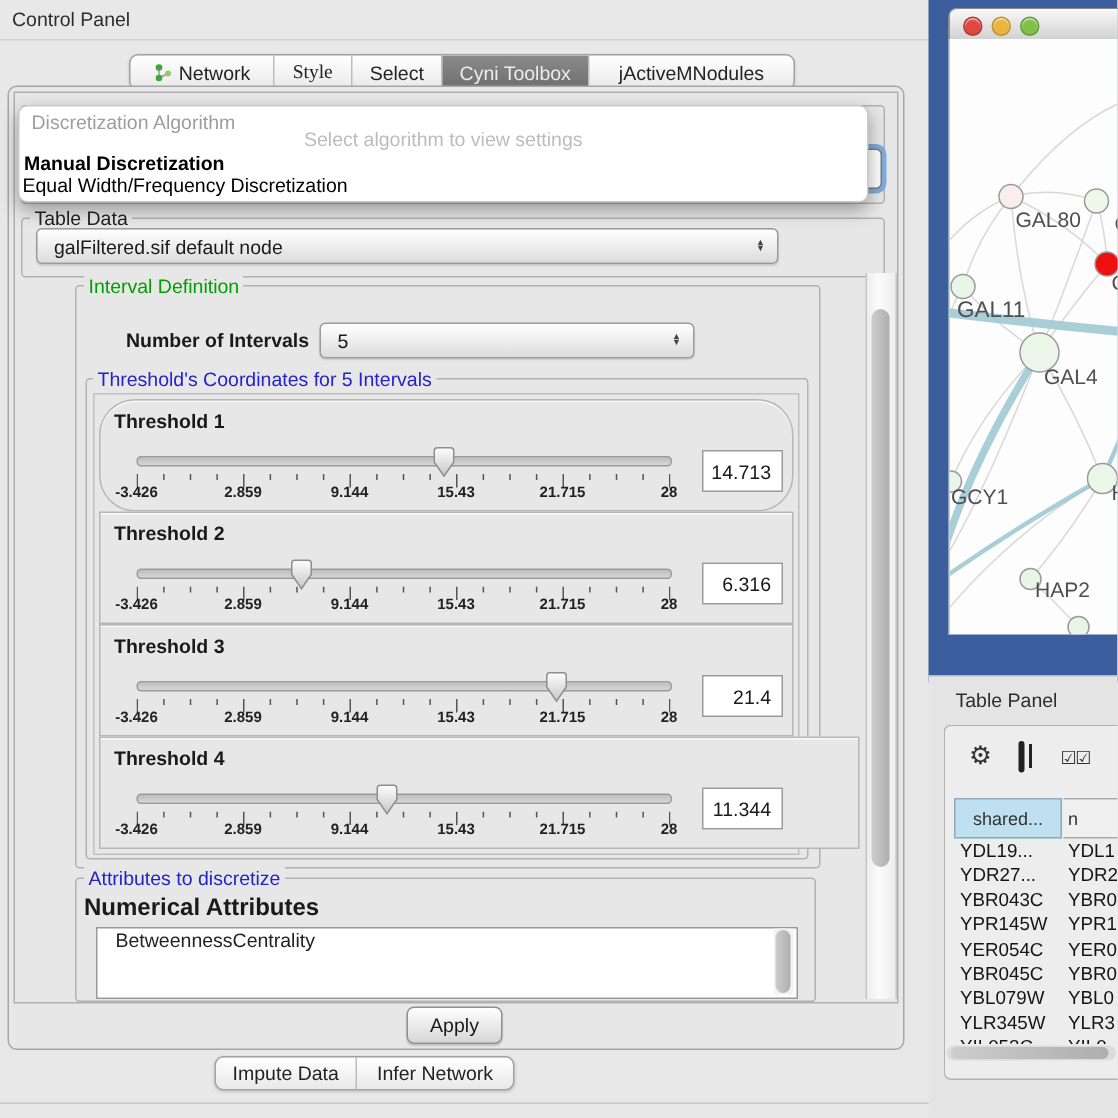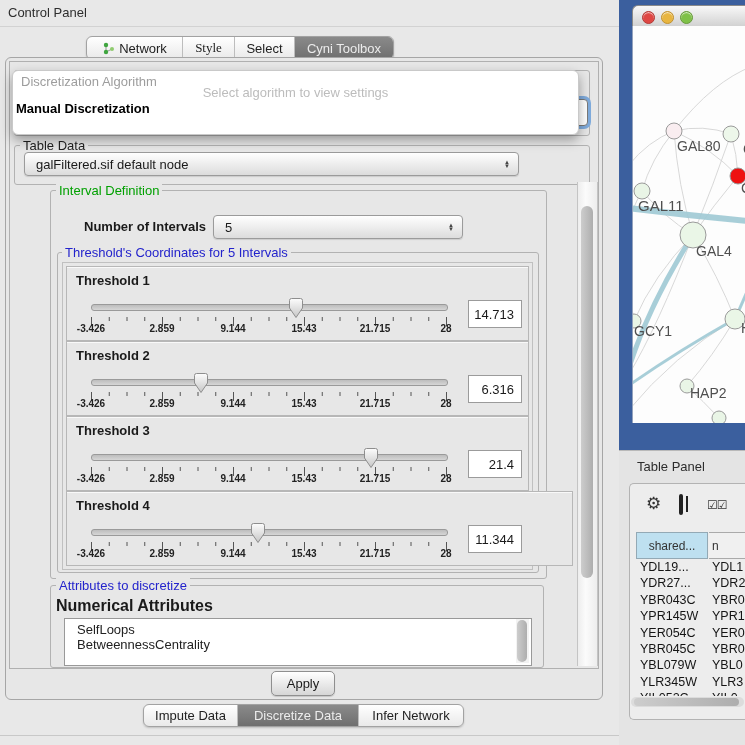--- a/index.html
+++ b/index.html
@@ -108,20 +108,23 @@
     </div>
     <div class="sg" style="width: 52px; font-family: Liberation Serif, serif;">
       <span>Style</span>
     </div>
     <div class="sg" style="width: 60px;">
       <span>Select</span>
     </div>
     <div class="sg sel" style="width: 98px;">
       <span>Cyni Toolbox</span>
     </div>
+    <div class="sg" style="width: 136px;">
+      <span>jActiveMNodules</span>
+    </div>
   </div>
 
 <div class="abs content-frame"></div>
 <div class="abs inner-frame"></div>
 
 
 <div class="abs group" style="left:14px;top:70px;width:574px;height:64px"></div>
 <div class="abs" style="left:20px;top:99px;width:566px;height:25px;background:#fff;border:1px solid #7a7a7a;border-radius:4px;box-shadow:0 0 0 3px #7fabdc"></div>
 
 
@@ -134,40 +137,41 @@
       <span>▲</span>
       <span>▼</span>
     </span>
 </div>
 
 
 <div class="abs popup">
   <span class="dimtitle">Discretization Algorithm</span>
   <div class="ph">Select algorithm to view settings</div>
   <div class="it1">Manual Discretization</div>
+  <div class="it2">Equal Width/Frequency Discretization</div>
 </div>
 
 
 <div class="abs group" style="left:50px;top:190px;width:495px;height:387px">
   <span class="gtitle green" style="left:5px;top:-8px">Interval Definition</span>
 </div>
 <span class="abs" style="left:84px;top:219px;font-size:13px;font-weight:bold">Number of Intervals</span>
 <div class="abs combo" style="left:213px;top:215px;width:250px;height:24px">
   <span class="txt">5</span>
   <span class="stepper">
       <span>▲</span>
       <span>▼</span>
     </span>
 </div>
 <div class="abs group" style="left:57px;top:252px;width:480px;height:319px">
   <span class="gtitle blue" style="left:4px;top:-8px">Threshold's Coordinates for 5 Intervals</span>
 </div>
 <div class="abs" style="left:62px;top:262px;width:469px;height:306px;border:1px solid #c0c0c0"></div>
 <div id="thresholds">
-    <div class="abs tpanel" style="top: 266px;">
+    <div class="abs tpanel" style="top: 266px; border-radius: 24px;">
       <span class="lbl">Threshold 1</span>
       <div class="track"></div>
       <div class="ticksvg"><svg width="356" height="10">
           <line x1="0.5" y1="0" x2="0.5" y2="9" stroke="#555" stroke-width="1"></line>
           <line x1="18.25" y1="0" x2="18.25" y2="4" stroke="#555" stroke-width="1"></line>
           <line x1="36" y1="0" x2="36" y2="4" stroke="#555" stroke-width="1"></line>
           <line x1="53.75" y1="0" x2="53.75" y2="4" stroke="#555" stroke-width="1"></line>
           <line x1="71.5" y1="0" x2="71.5" y2="9" stroke="#555" stroke-width="1"></line>
           <line x1="89.25" y1="0" x2="89.25" y2="4" stroke="#555" stroke-width="1"></line>
           <line x1="107" y1="0" x2="107" y2="4" stroke="#555" stroke-width="1"></line>
@@ -314,35 +318,31 @@
 <div class="abs vtrack" style="left:577px;top:182px;width:19px;height:484px">
   <div class="thumb" style="position:absolute;left:3px;top:24px;width:12px;height:372px"></div>
 </div>
 
 
 <div class="abs group" style="left:50px;top:585px;width:492px;height:81px">
   <span class="gtitle blue" style="left:5px;top:-8px">Attributes to discretize</span>
 </div>
 <span class="abs" style="left:56px;top:597px;font-size:16px;font-weight:bold">Numerical Attributes</span>
 <div class="abs attrlist" id="attrList">
-    <div class="li" style="padding-top: 3px;">SelfLoops</div>
     <div class="li">BetweennessCentrality</div>
   </div>
 <div class="abs" style="left:516px;top:619px;width:13px;height:44px;background:#f3f3f3">
   <div class="thumb" style="position:absolute;left:1px;top:1px;width:10px;height:42px"></div>
 </div>
 
 <div class="abs btn" style="left:271px;top:671px;width:62px;height:23px">Apply</div>
 
 <div class="abs seg" id="bottomTabs" style="left:143px;top:704px;height:21px">
     <div class="sg" style="width: 94px;">
       <span>Impute Data</span>
-    </div>
-    <div class="sg sel" style="width: 121px;">
-      <span>Discretize Data</span>
     </div>
     <div class="sg" style="width: 104px;">
       <span>Infer Network</span>
     </div>
   </div>
 <div class="abs" style="left:0;top:735px;width:620px;height:1px;background:#c8c8c8"></div>
 
 
 <div class="abs bluebg"></div>
 <div class="abs nw-titlebar">

